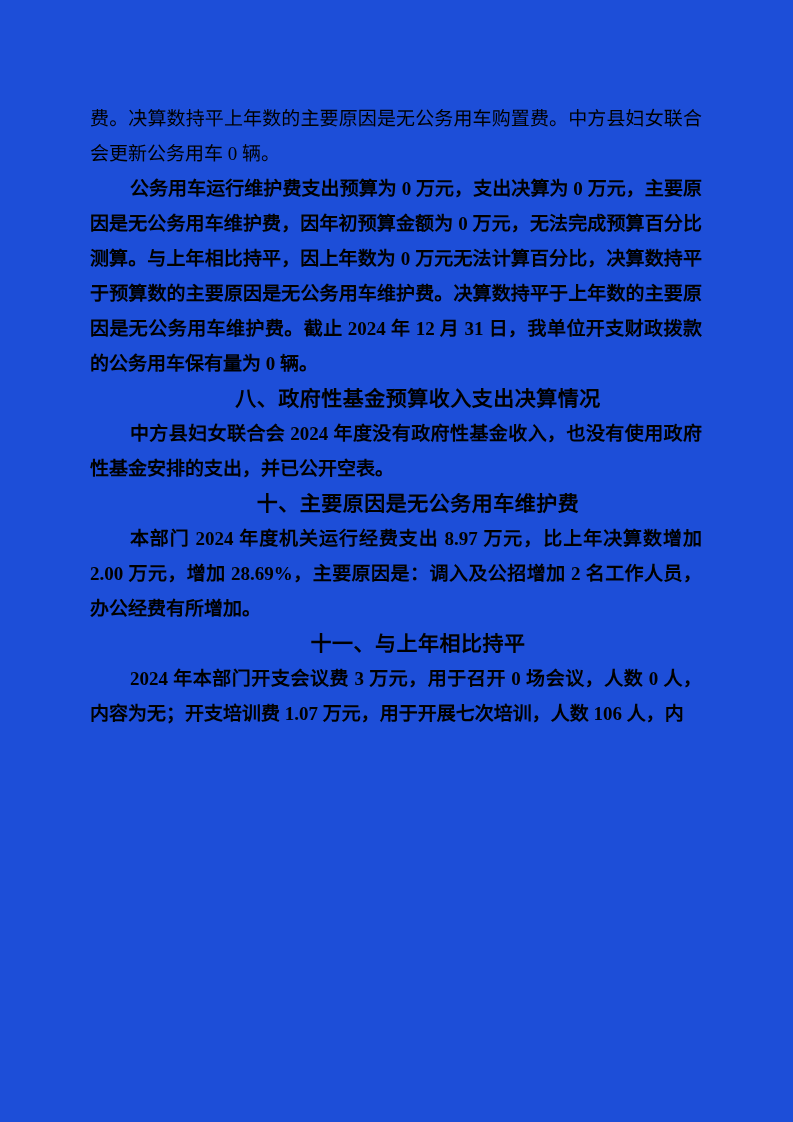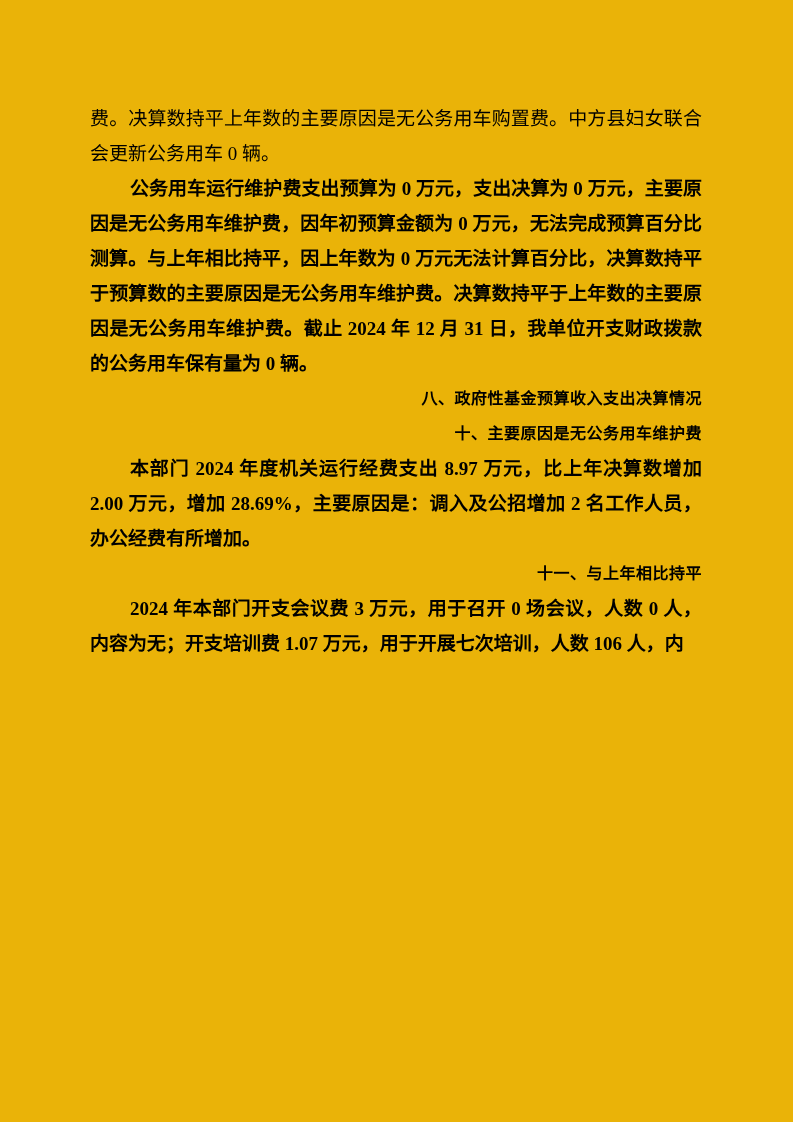--- a/index.html
+++ b/index.html
@@ -36,33 +36,34 @@
     font-weight: bold;
   }
   p.paragraph.no-indent {
     text-indent: 0;
   }
   h2.heading {
     margin: 0;
     padding: 0;
     font-family: "Liberation Sans", "DejaVu Sans", sans-serif;
     font-weight: bold;
-    font-size: 16px;
+    font-size: 21px;
     line-height: 35px;
     text-indent: 2.1em;
-    text-align: right;
+    text-align: center;
     letter-spacing: 0.5px;
   }
 </style>
 </head>
 <body>
 
-<div class="page" style="background: #eab308;">
+<div class="page" style="background: #1d4ed8;">
   <div class="content" id="doc-content" style="color: rgb(0, 0, 0);">
       <p class="paragraph no-indent">费。决算数持平上年数的主要原因是无公务用车购置费。中方县妇女联合会更新公务用车 0 辆。</p>
       <p class="paragraph indent">公务用车运行维护费支出预算为 0 万元，支出决算为 0 万元，主要原因是无公务用车维护费，因年初预算金额为 0 万元，无法完成预算百分比测算。与上年相比持平，因上年数为 0 万元无法计算百分比，决算数持平于预算数的主要原因是无公务用车维护费。决算数持平于上年数的主要原因是无公务用车维护费。截止 2024 年 12 月 31 日，我单位开支财政拨款的公务用车保有量为 0 辆。</p>
       <h2 class="heading">八、政府性基金预算收入支出决算情况</h2>
+      <p class="paragraph indent">中方县妇女联合会 2024 年度没有政府性基金收入，也没有使用政府性基金安排的支出，并已公开空表。</p>
       <h2 class="heading">十、主要原因是无公务用车维护费</h2>
       <p class="paragraph indent">本部门 2024 年度机关运行经费支出 8.97 万元，比上年决算数增加 2.00 万元，增加 28.69%，主要原因是：调入及公招增加 2 名工作人员，办公经费有所增加。</p>
       <h2 class="heading">十一、与上年相比持平</h2>
       <p class="paragraph indent">2024 年本部门开支会议费 3 万元，用于召开 0 场会议，人数 0 人，内容为无；开支培训费 1.07 万元，用于开展七次培训，人数 106 人，内</p>
     </div>
 </div>
 
 </body></html>

